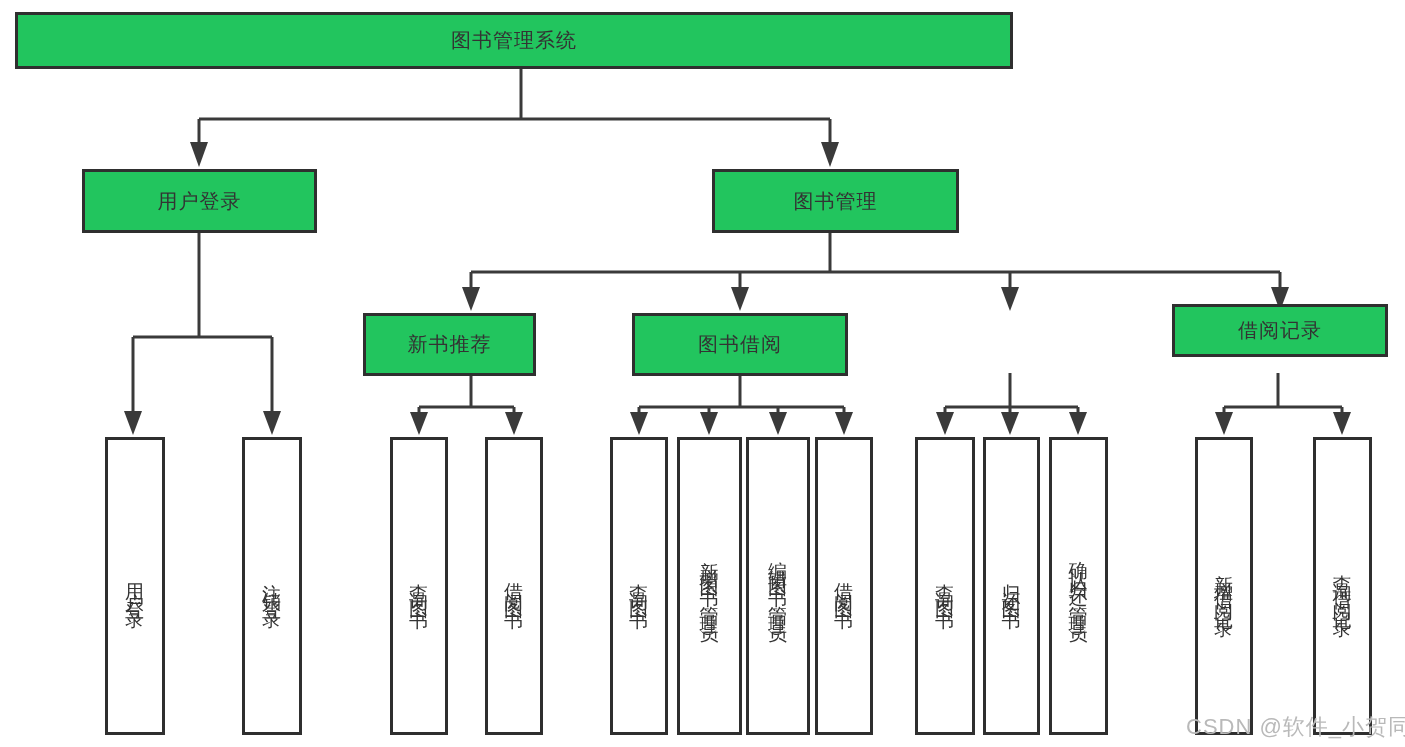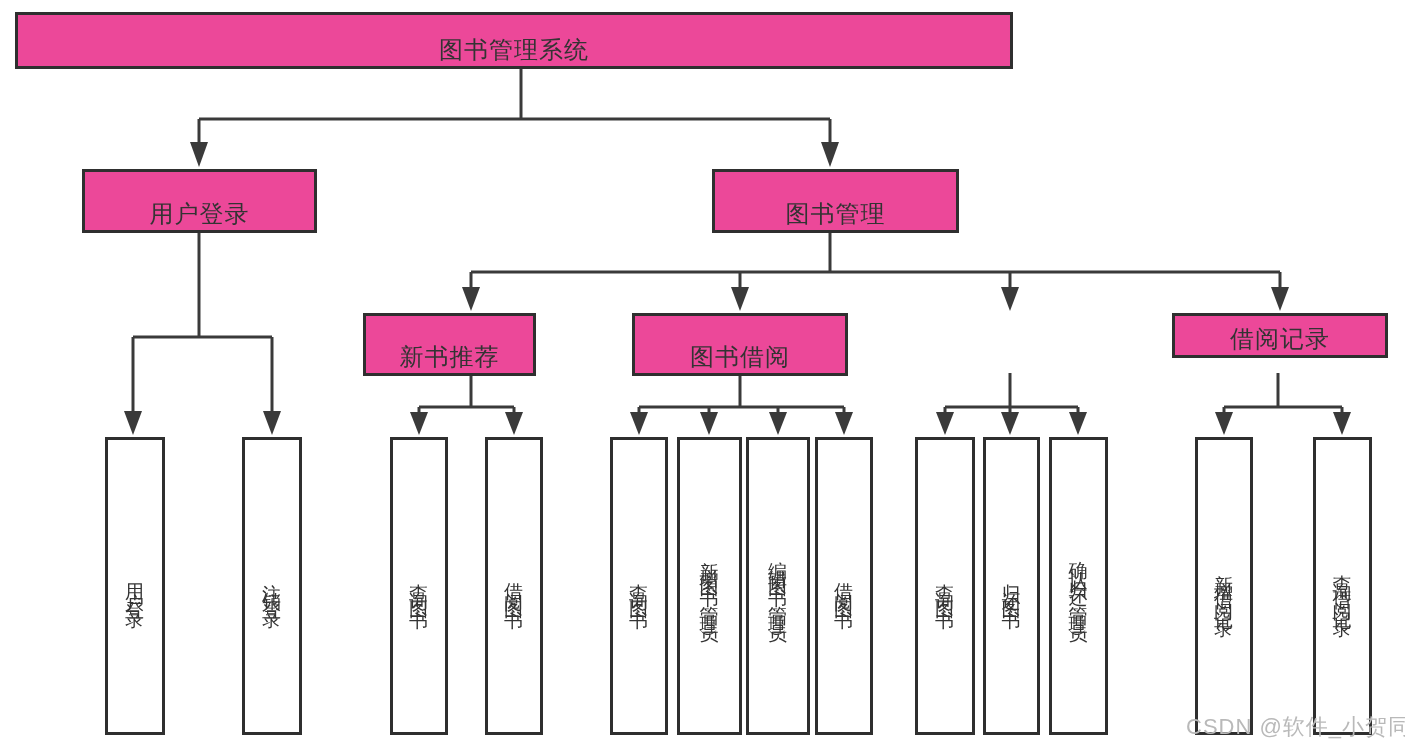--- a/index.html
+++ b/index.html
@@ -7,24 +7,24 @@
     --line:#3a3a3a; --box_border:#2f2f2f; --text:#333333; --watermark_text:#b9b9b9; --background:#ffffff;
   }
   html,body{margin:0;padding:0;background:var(--background);}
   .stage{
     position:relative;width:1405px;height:747px;overflow:hidden;
     background:var(--background);
     font-family:"Liberation Sans", sans-serif;
   }
   .connectors{position:absolute;left:0;top:0;width:1405px;height:747px;color:var(--line);}
   .hnode{
-    position:absolute;box-sizing:border-box;background:#ec4899;
+    position:absolute;box-sizing:border-box;background:#22c55e;
     border:3px solid var(--box_border);
-    display:flex;align-items:flex-end;justify-content:center;
-    font-size:24px;color:var(--text);letter-spacing:1px;
+    display:flex;align-items:center;justify-content:center;
+    font-size:20px;color:var(--text);letter-spacing:1px;
   }
   .vnode{
     position:absolute;box-sizing:border-box;background:#fff;
     border:3px solid var(--box_border);
     top:437px;height:298px;
     display:flex;align-items:center;justify-content:center;
   }
   .vnode span{
     writing-mode:vertical-rl;text-orientation:mixed;
     font-size:19px;color:var(--text);letter-spacing:9px;line-height:1;
@@ -115,21 +115,21 @@
   <div class="hnode" style="left:712px;top:169px;width:247px;height:64px">
     <span>图书管理</span>
   </div>
 
   <div class="hnode" style="left:363px;top:313px;width:173px;height:63px">
     <span>新书推荐</span>
   </div>
   <div class="hnode" style="left:632px;top:313px;width:216px;height:63px">
     <span>图书借阅</span>
   </div>
-  <div class="hnode" style="left:1172px;top:313px;width:216px;height:45px">
+  <div class="hnode" style="left:1172px;top:304px;width:216px;height:53px">
     <span>借阅记录</span>
   </div>
 
   <div class="vnode" style="left:105px;width:60px">
     <span>用户登录</span>
   </div>
   <div class="vnode" style="left:242px;width:60px">
     <span>注销登录</span>
   </div>
 

